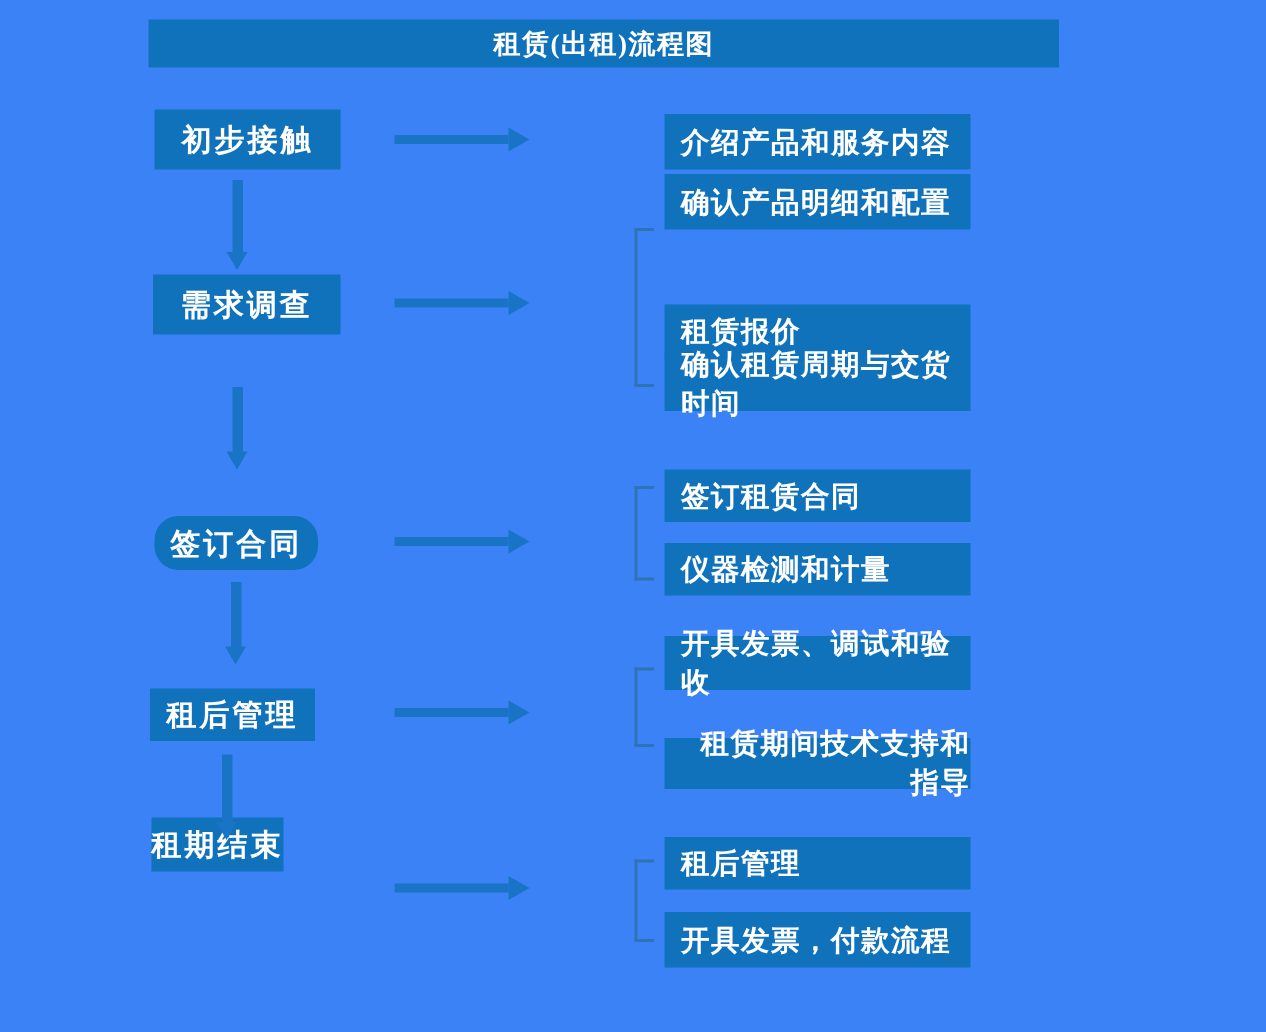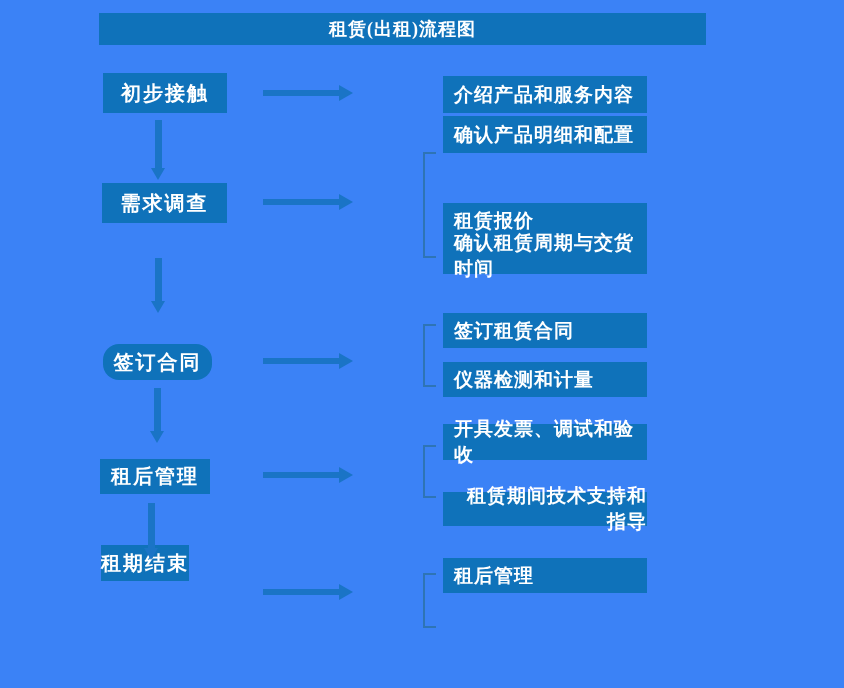--- a/index.html
+++ b/index.html
@@ -107,14 +107,15 @@
 
   <div class="detail-box" style="top:76px;  height:37px;">介绍产品和服务内容</div>
   <div class="detail-box" style="top:116px; height:37px;">确认产品明细和配置</div>
   <div class="detail-box" style="top:187px; height:36px;margin-top:16px;">租赁报价</div>
   <div class="detail-box" style="top:238px; height:36px;">确认租赁周期与交货时间</div>
   <div class="detail-box" style="top:313px; height:35px;">签订租赁合同</div>
   <div class="detail-box" style="top:362px; height:35px;">仪器检测和计量</div>
   <div class="detail-box" style="top:424px; height:36px;">开具发票、调试和验收</div>
   <div class="detail-box" style="top:492px; height:34px;text-align:right;">租赁期间技术支持和指导</div>
   <div class="detail-box" style="top:558px; height:35px;">租后管理</div>
+  <div class="detail-box" style="top:608px; height:37px;">开具发票，付款流程</div>
 
 </div>
 
 </body></html>

